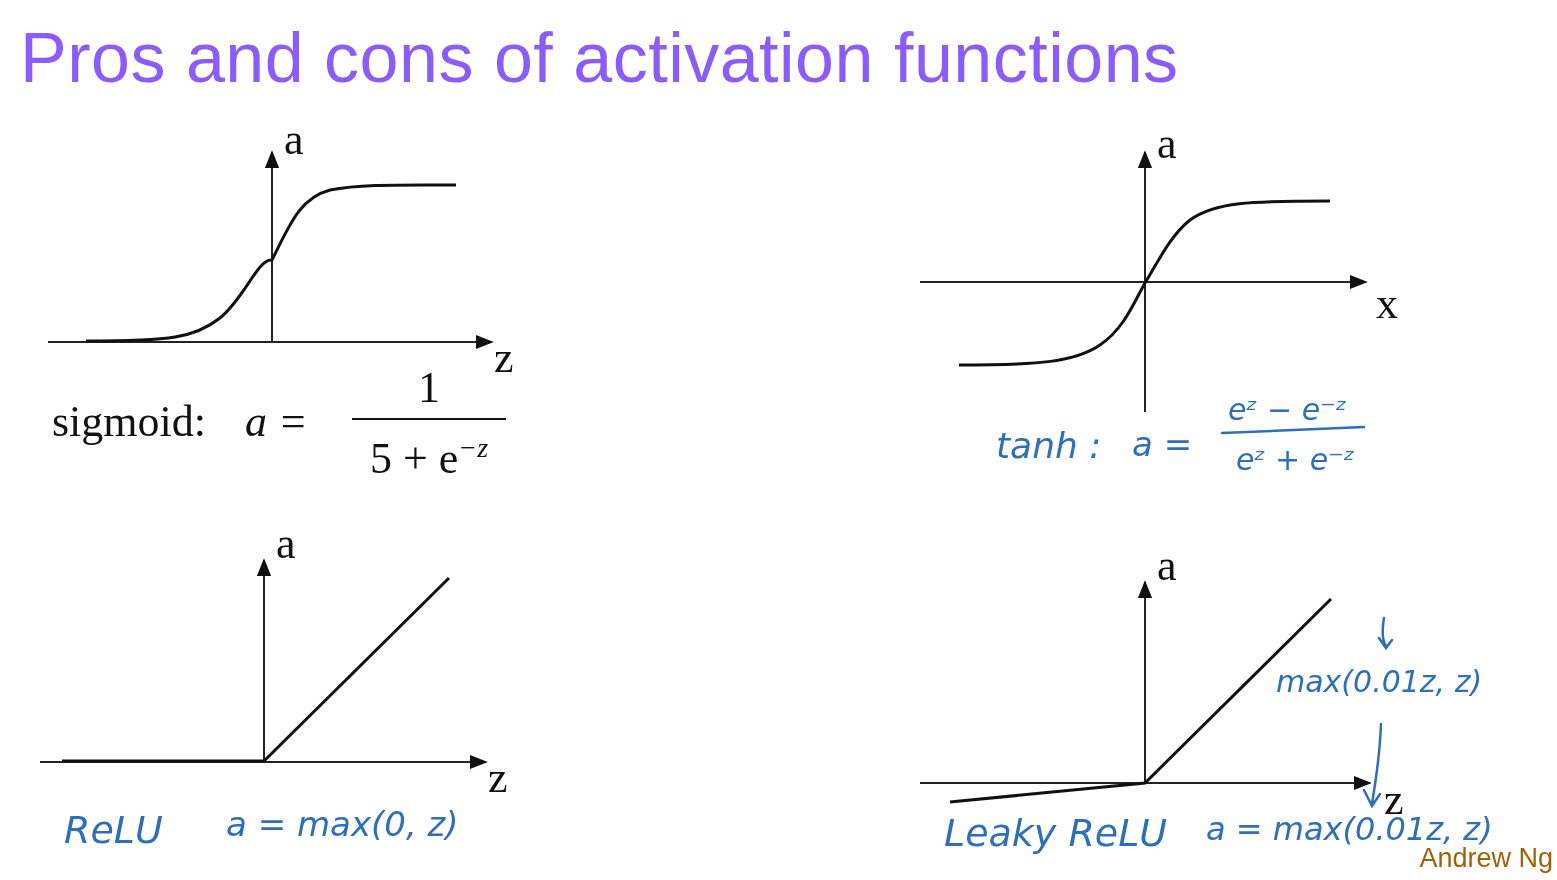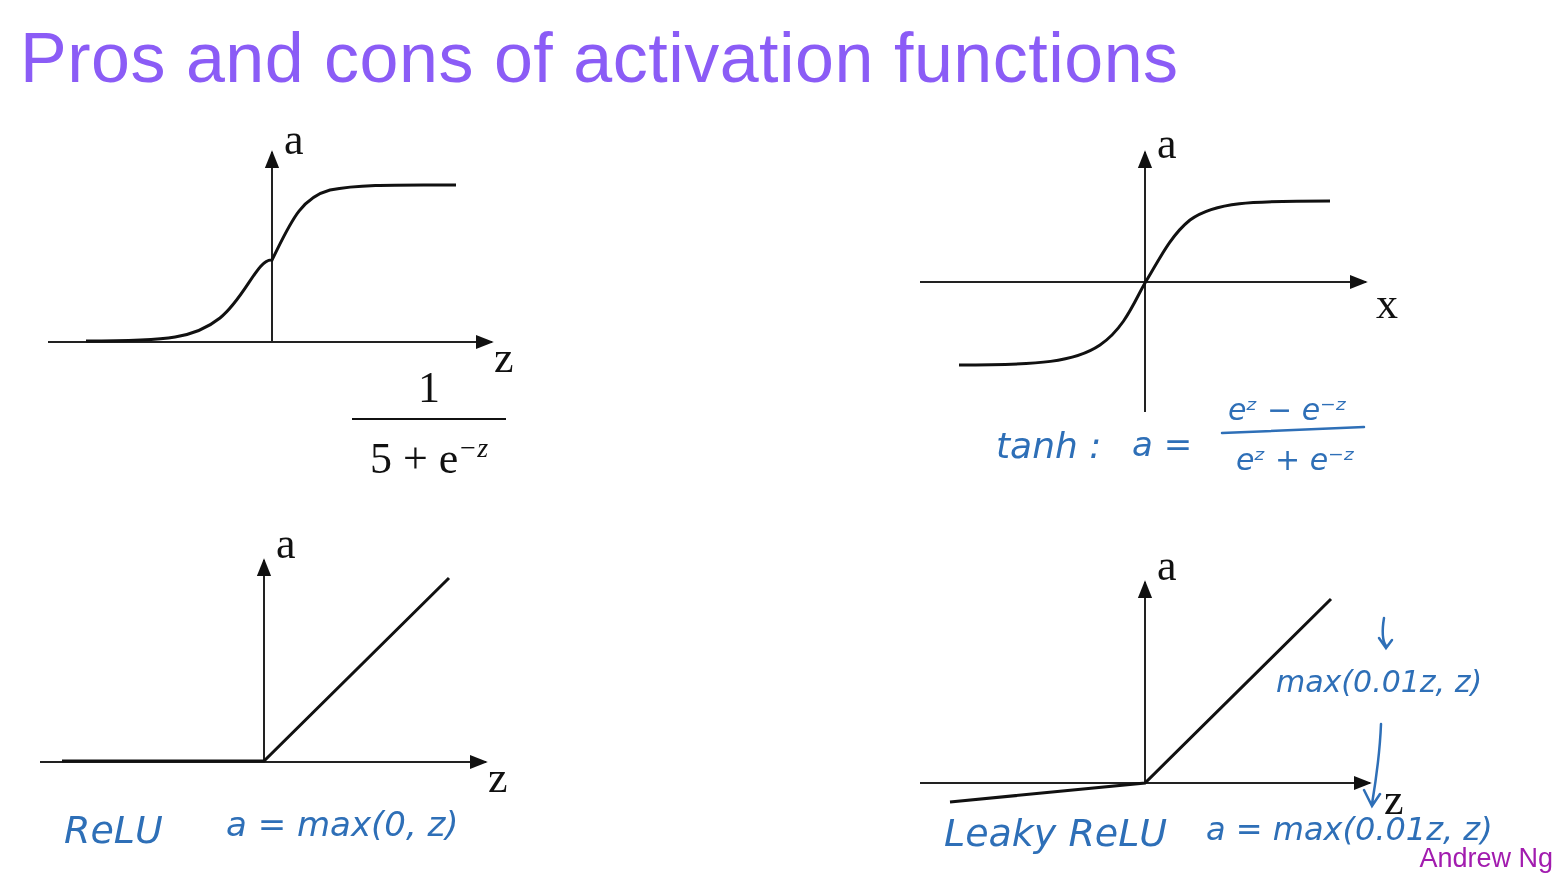--- a/index.html
+++ b/index.html
@@ -6,21 +6,21 @@
     body { width: 1557px; height: 880px; overflow: hidden; position: relative; font-family: "Liberation Serif", "DejaVu Serif", serif; }
     .slide { position: absolute; left: 0; top: 0; width: 1557px; height: 880px; background: #ffffff; }
     .title { position: absolute; left: 20px; top: 18px; font-size: 70px; color: #8b5cf6; letter-spacing: 0.5px; white-space: nowrap; font-family: Liberation Sans, sans-serif; }
     svg.canvas { position: absolute; left: 0; top: 0; }
     .axis { stroke: #222; stroke-width: 2; fill: none; }
     .curve { stroke: #111; stroke-width: 3; fill: none; }
     .axlabel { font-family: "Liberation Serif", "DejaVu Serif", serif; font-size: 44px; fill: #111; }
     .printed { position: absolute; font-family: "Liberation Serif", "DejaVu Serif", serif; color: #111; white-space: nowrap; }
     .ink { font-family: "DejaVu Sans", "Liberation Sans", sans-serif; fill: #2e6fb7; font-style: italic; }
     .inkline { stroke: #2e6fb7; stroke-width: 2.5; fill: none; stroke-linecap: round; }
-    .credit { position: absolute; right: 4px; bottom: 6px; font-family: "Liberation Sans", "DejaVu Sans", sans-serif; font-size: 27px; color: #a21caf; }
+    .credit { position: absolute; right: 4px; bottom: 6px; font-family: "Liberation Sans", "DejaVu Sans", sans-serif; font-size: 27px; color: #a16207; }
     .frac { position: absolute; text-align: center; }
   </style>
 </head>
 <body>
 
 <div class="slide">
 
   <div class="title">Pros and cons of activation functions</div>
 
   <svg class="canvas" width="1557" height="880" viewBox="0 0 1557 880">
@@ -82,20 +82,24 @@
       <text class="ink" x="944" y="846" font-size="38">Leaky ReLU</text>
       <text class="ink" x="1206" y="840" font-size="32">a = max(0.01z, z)</text>
 
       <path class="inkline" d="M1384,618 C1382,630 1382,640 1386,646 M1379,638 L1386,648 L1392,640"></path>
       <text class="ink" x="1276" y="692" font-size="30">max(0.01z, z)</text>
 
       <path class="inkline" d="M1381,724 C1380,750 1376,780 1372,804 M1364,790 L1372,806 L1380,794"></path>
     </g>
   </svg>
 
+  <div class="printed" style="left:52px; top:396px; font-size:44px;">
+    <span>sigmoid:</span>
+    <span style="font-style:italic; margin-left:28px;">a =</span>
+  </div>
   <div class="printed frac" style="left:352px; top:364px; width:154px; font-size:44px;">
     <div style="line-height:48px;">1</div>
     <div style="height:2px; background:#111; margin:6px 0 4px 0;"></div>
     <div style="line-height:48px;">
       <span>5 + e</span><sup style="font-size:28px; font-style:italic;">−z</sup>
     </div>
   </div>
 
   <div class="credit">Andrew Ng</div>
 </div>

